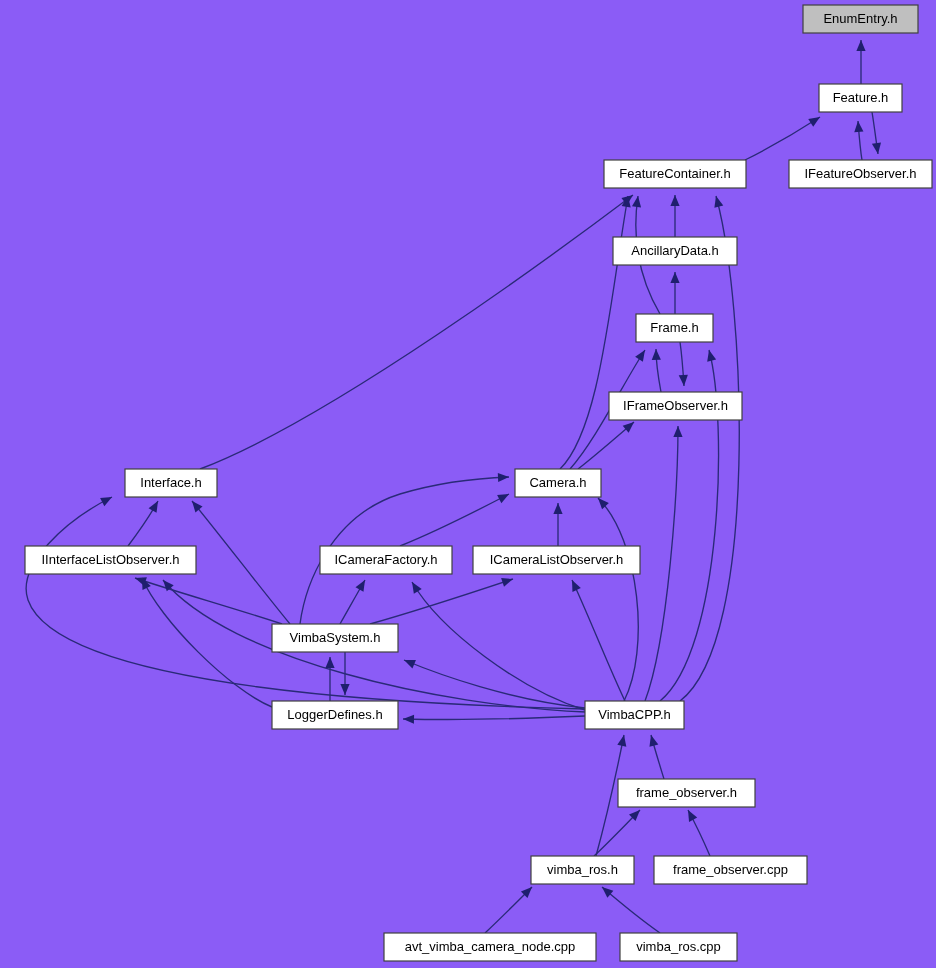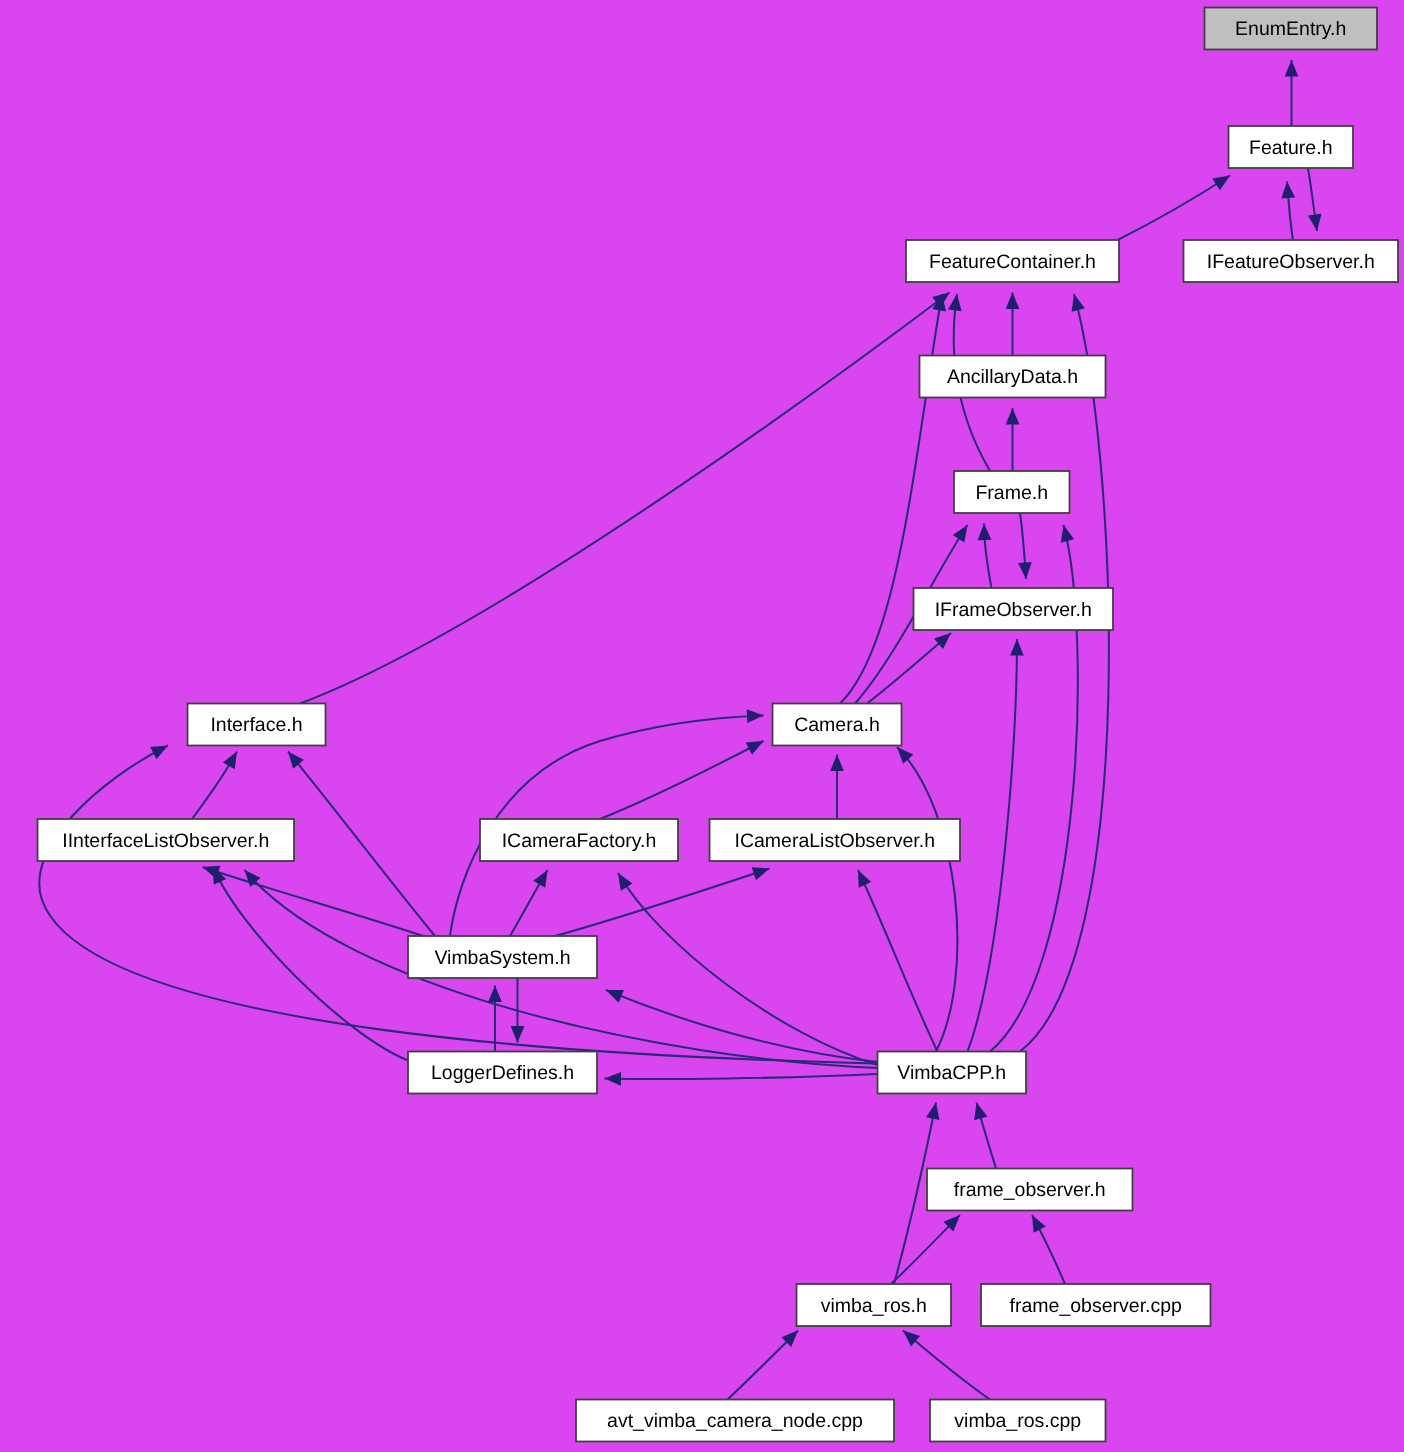--- a/index.html
+++ b/index.html
@@ -4,21 +4,21 @@
 <style>
   html, body {
     margin: 0;
     padding: 0;
     background: #ffffff;
   }
   #graph-root {
     position: relative;
     width: 936px;
     height: 968px;
-    background: #d946ef;
+    background: #8b5cf6;
     font-family: "Liberation Sans", sans-serif;
   }
   svg#dep-graph {
     position: absolute;
     left: 0;
     top: 0;
     width: 936px;
     height: 968px;
     display: block;
   }

